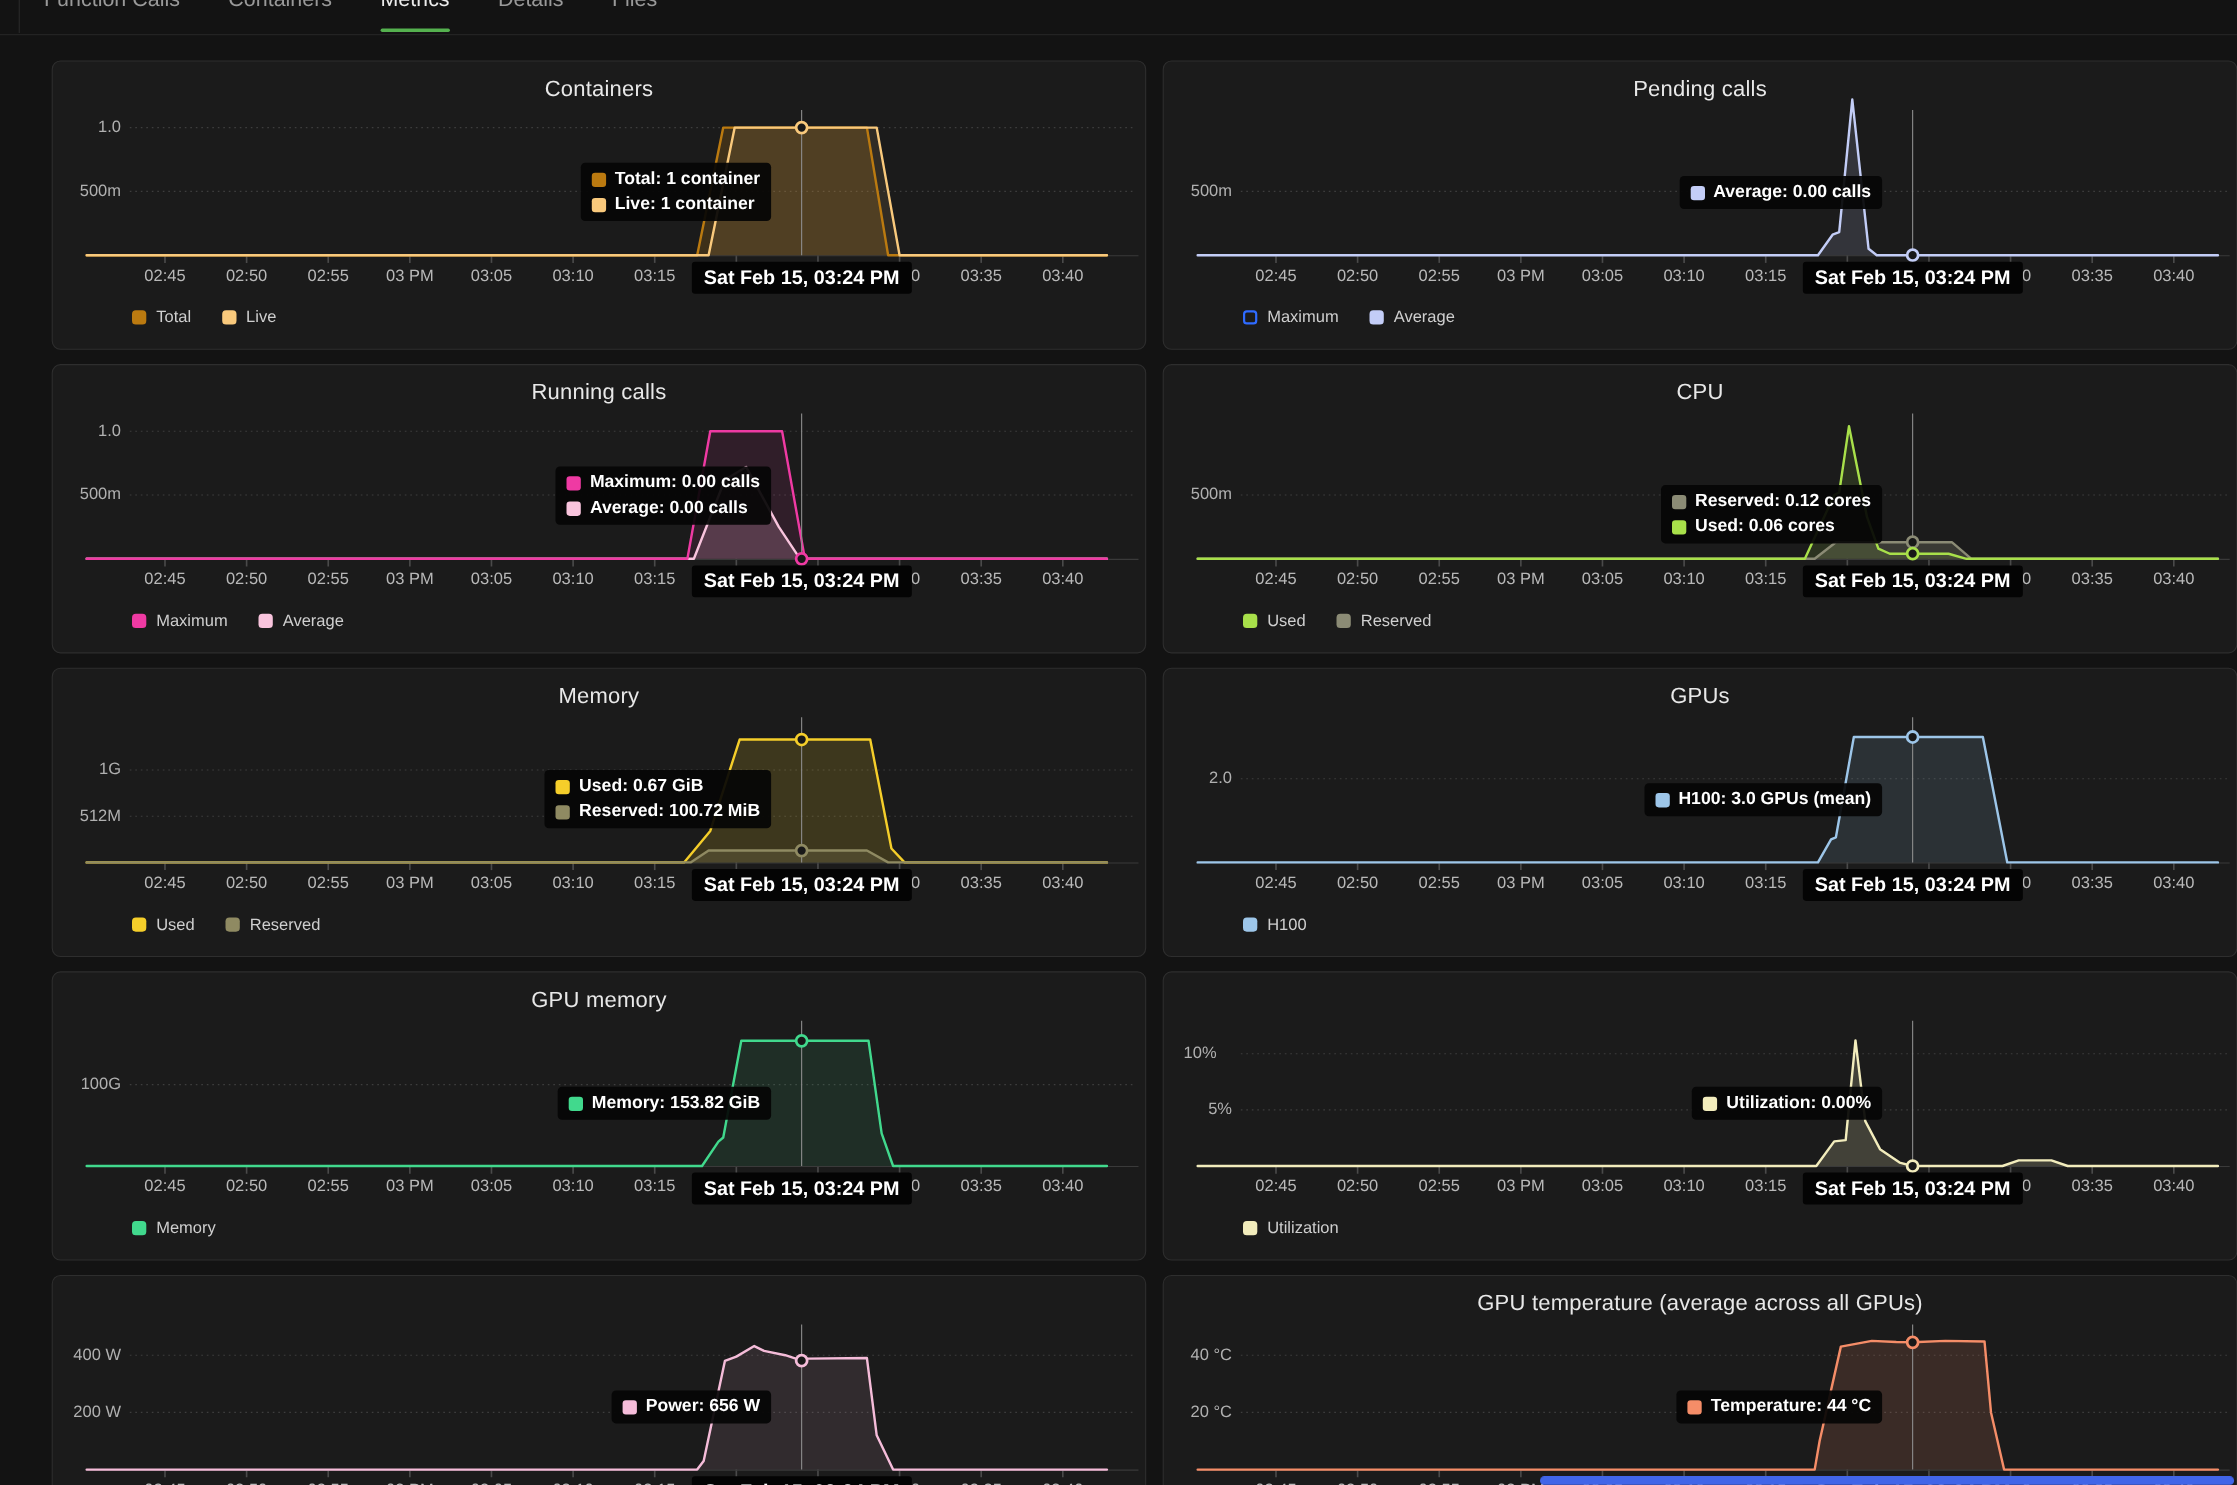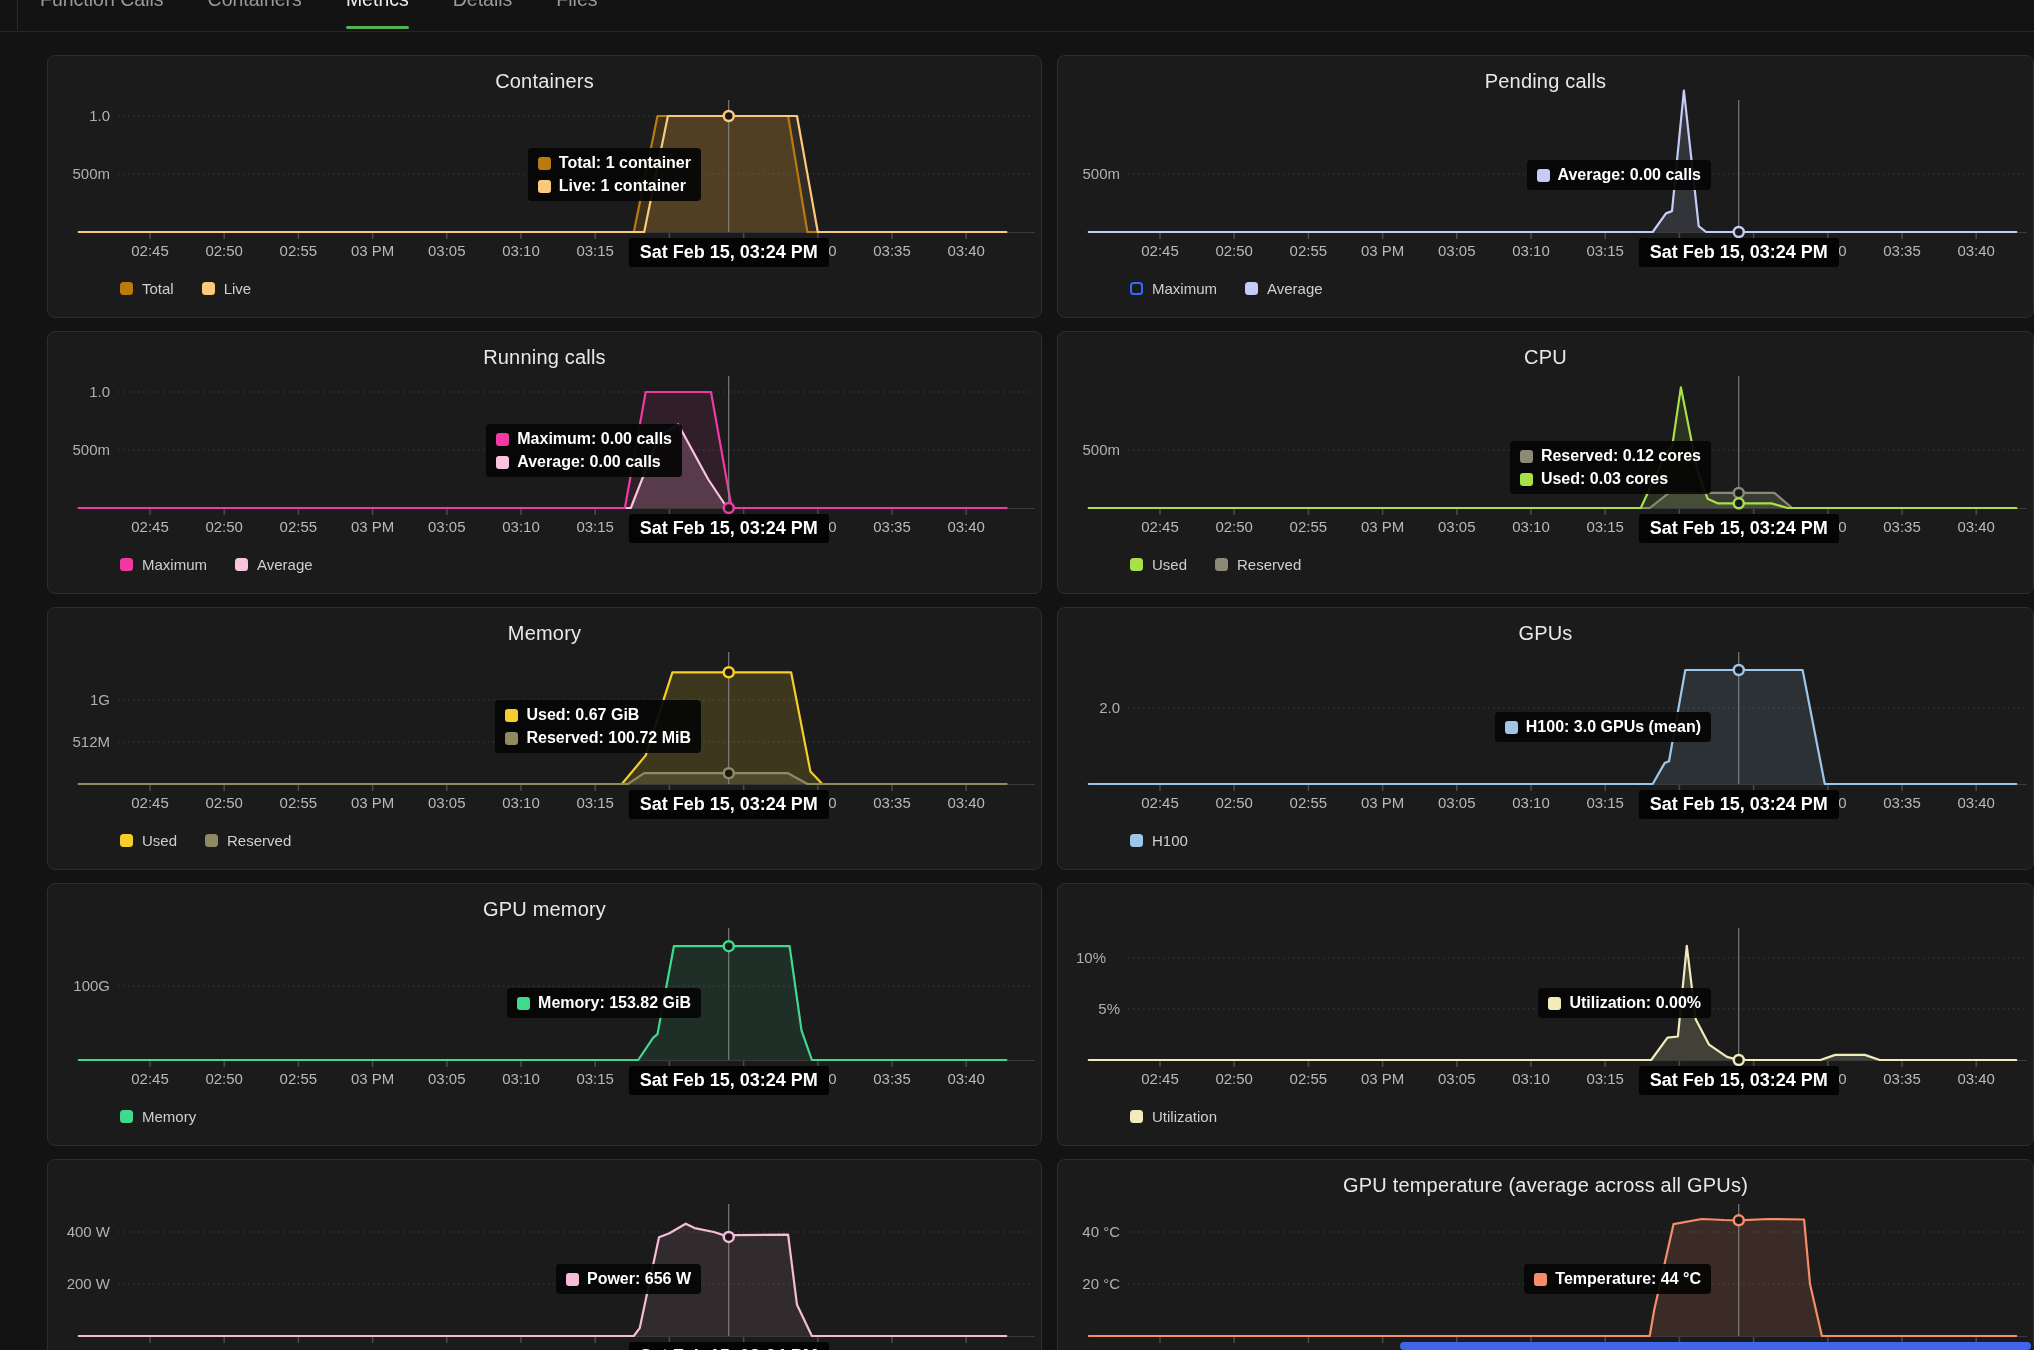--- a/index.html
+++ b/index.html
@@ -196,21 +196,21 @@
         <line x1="918.2" y1="176" x2="918.2" y2="183" stroke="#4a4a4a" stroke-width="1.5"></line>
         <line x1="30" y1="176.5" x2="987" y2="176.5" stroke="#3a3a3a" stroke-width="1"></line>
         <path d="M30.8,176 L30.8,176.0 L582.8,176.0 L611.0,104.1 L630.3,92.5 L660.0,147.0 L679.3,176.0 L958.3,176.0 L958.3,176 Z" fill="#f9c4dd" fill-opacity="0.2" stroke="none"></path>
         <path d="M30.8,176 L30.8,176.0 L576.9,176.0 L597.7,60.0 L663.0,60.0 L683.7,176.0 L958.3,176.0 L958.3,176 Z" fill="#ef3aa3" fill-opacity="0.1" stroke="none"></path>
         <path d="M30.8,176.0 L582.8,176.0 L611.0,104.1 L630.3,92.5 L660.0,147.0 L679.3,176.0 L958.3,176.0" fill="none" stroke="#f9c4dd" stroke-width="2.2" stroke-linejoin="round" stroke-linecap="round"></path>
         <path d="M30.8,176.0 L576.9,176.0 L597.7,60.0 L663.0,60.0 L683.7,176.0 L958.3,176.0" fill="none" stroke="#ef3aa3" stroke-width="2.2" stroke-linejoin="round" stroke-linecap="round"></path>
         <line x1="680.76" y1="44" x2="680.76" y2="176" stroke="#8d8d8d" stroke-width="1"></line>
         <circle cx="680.76" cy="176" r="5" fill="#181818" stroke="#ef3aa3" stroke-width="2.5"></circle>
       </svg>
     <div class="date-tip" style="left: 680.76px;">Sat Feb 15, 03:24 PM</div>
-    <div class="value-tip" style="right: 359px; top: 92px;">
+    <div class="value-tip" style="right: 340px; top: 92px;">
         <div class="value-tip-row">
           <span class="tip-swatch" style="background: rgb(239, 58, 163);"></span>
           <span class="tip-text">Maximum: 0.00 calls</span>
         </div>
         <div class="value-tip-row">
           <span class="tip-swatch" style="background: rgb(249, 196, 221);"></span>
           <span class="tip-text">Average: 0.00 calls</span>
         </div>
       </div>
     <div class="legend">
@@ -264,21 +264,21 @@
         <circle cx="680.76" cy="171.36" r="5" fill="#181818" stroke="#a8e04a" stroke-width="2.5"></circle>
       </svg>
     <div class="date-tip" style="left: 680.76px;">Sat Feb 15, 03:24 PM</div>
     <div class="value-tip" style="right: 322px; top: 109px;">
         <div class="value-tip-row">
           <span class="tip-swatch" style="background: rgb(139, 139, 117);"></span>
           <span class="tip-text">Reserved: 0.12 cores</span>
         </div>
         <div class="value-tip-row">
           <span class="tip-swatch" style="background: rgb(168, 224, 74);"></span>
-          <span class="tip-text">Used: 0.03 cores</span>
+          <span class="tip-text">Used: 0.06 cores</span>
         </div>
       </div>
     <div class="legend">
         <div class="legend-item">
           <span class="legend-swatch" style="background: rgb(168, 224, 74);"></span>
           <span class="legend-label">Used</span>
         </div>
         <div class="legend-item">
           <span class="legend-swatch" style="background: rgb(139, 139, 117);"></span>
           <span class="legend-label">Reserved</span>

